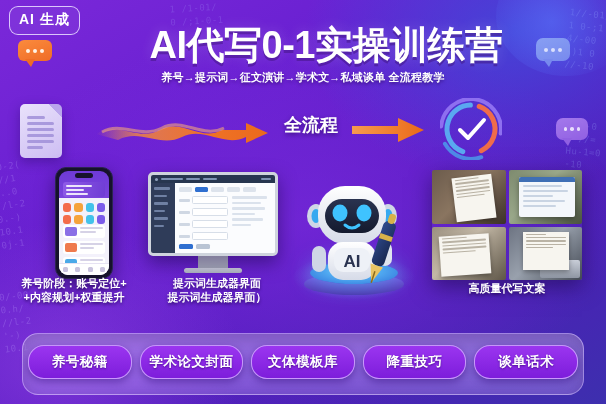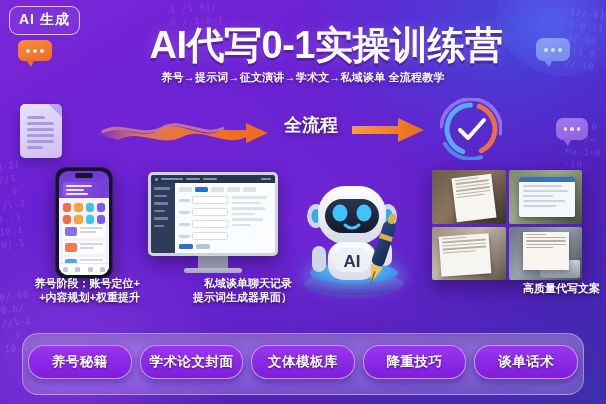--- a/index.html
+++ b/index.html
@@ -205,21 +205,21 @@
   .ph.p4{background:linear-gradient(135deg,#6d7482 0%,#99a1ad 45%,#424852 100%);}
   .paper{position:absolute;background:#f7f5ef;box-shadow:0 2px 5px rgba(0,0,0,.35);}
   .paper span{display:block;height:1.4px;background:#b9b2a4;margin:2px 3px;border-radius:1px;}
   .win{position:absolute;background:#f4f7fb;border-radius:2px;box-shadow:0 2px 6px rgba(0,0,0,.4);overflow:hidden;}
   .win .wbar{height:5px;background:#3f6fb5;}
   .win .wrow{height:2px;background:#c9d4e3;margin:3px 4px;border-radius:1px;}
   .laptop{position:absolute;right:2px;bottom:2px;width:40px;height:18px;background:linear-gradient(180deg,#c9ced8,#8f96a3);border-radius:2px;}
 
   
   .cap{
-    position:absolute;text-align:right;color:#fff;font-weight:800;
+    position:absolute;text-align:center;color:#fff;font-weight:800;
     font-size:11px;line-height:14px;text-shadow:0 2px 3px rgba(40,8,95,.75);
   }
   .cap.c1{left:8px;top:276px;width:132px;}
   .cap.c2{left:142px;top:276px;width:150px;}
   .cap.c3{left:414px;top:281px;width:186px;}
 
   
   .module-title{
     position:absolute;left:0;right:0;top:320px;text-align:center;
     font-size:16px;font-weight:900;color:#fff;
@@ -555,21 +555,21 @@
           <span style="width:60%"></span>
       </div>
     </div>
   </div>
 
   <div class="cap c1">
     <div>养号阶段：账号定位+</div>
     <div>+内容规划+权重提升</div>
   </div>
   <div class="cap c2">
-    <div>私域谈单聊天记录</div>
+    <div>提示词生成器界面</div>
     <div>提示词生成器界面）</div>
   </div>
   <div class="cap c3">
     <div>高质量代写文案</div>
   </div>
 
   <div class="module-title">教学模块</div>
   <div class="panel"></div>
   <div class="pills">
     <div class="pill">养号秘籍</div>

